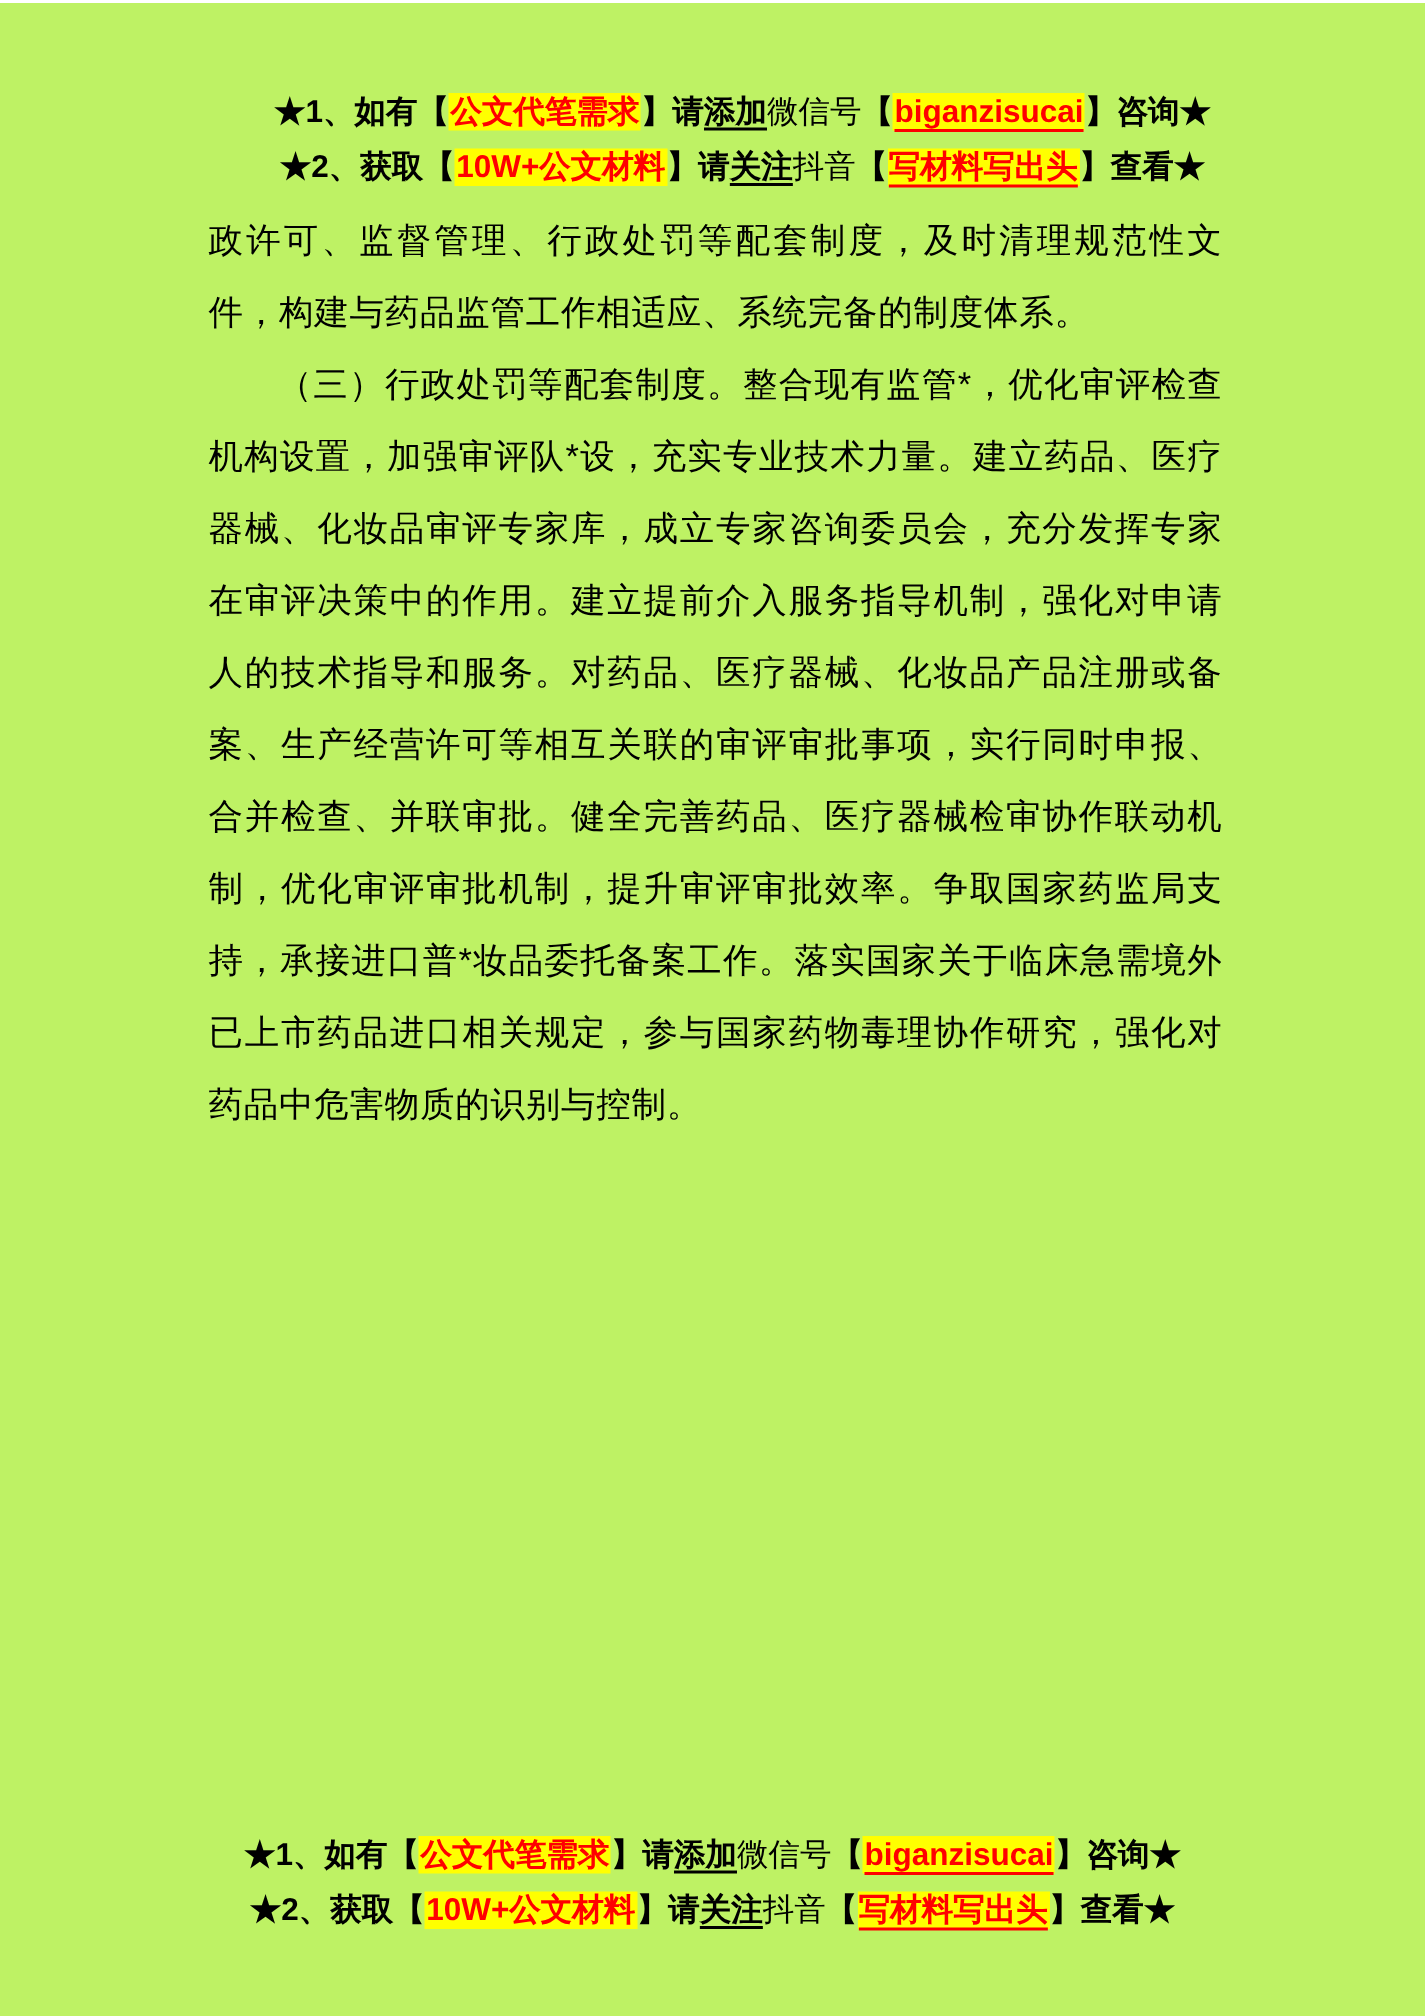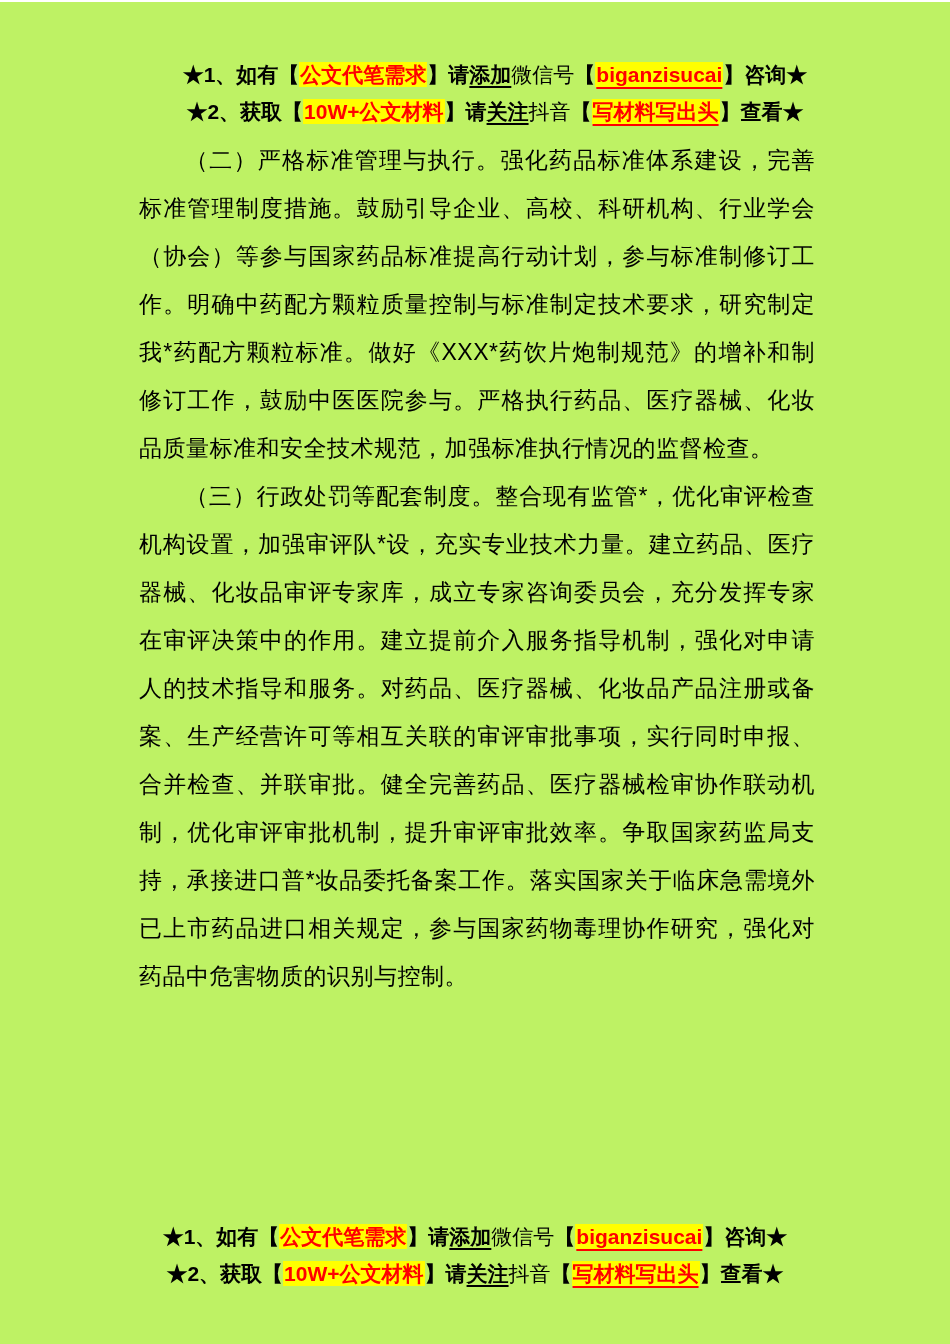--- a/index.html
+++ b/index.html
@@ -64,21 +64,21 @@
 <body>
 
 <div class="page">
 
   <div class="banner banner-top">
     <p class="banner-line"><span class="b">★1、如有【</span><span class="b red hl">公文代笔需求</span><span class="b">】请</span><span class="b ul">添加</span><span>微信号</span><span class="b">【</span><span class="b red hl ul-red">biganzisucai</span><span class="b">】咨询★</span></p>
     <p class="banner-line"><span class="b">★2、获取【</span><span class="b red hl">10W+公文材料</span><span class="b">】请</span><span class="b ul">关注</span><span>抖音</span><span class="b">【</span><span class="b red hl ul-red">写材料写出头</span><span class="b">】查看★</span></p>
   </div>
 
   <div class="doc-body">
-    <p class="para">（二）严格标准管理与执行。强化药品标准体系建设，完善标准管理制度措施。鼓励引导企业、高校、科研机构、行业学会（协会）等参与国家药品标准提高行动计划，参与标准制修订工作。明确中药配方颗粒质量控制与标准制定技术要求，研究制定我*药配方颗粒标准。做好《XXX*药饮片炮制规范》的增补和制修订工作，鼓励中医医院参与。严格执行药品、医疗器械、化妆品质量标准和安全技术规范，加强标准执行情况的监督检查。</p>
+    <p class="para no-indent">政许可、监督管理、行政处罚等配套制度，及时清理规范性文件，构建与药品监管工作相适应、系统完备的制度体系。</p>
     <p class="para">（三）行政处罚等配套制度。整合现有监管*，优化审评检查机构设置，加强审评队*设，充实专业技术力量。建立药品、医疗器械、化妆品审评专家库，成立专家咨询委员会，充分发挥专家在审评决策中的作用。建立提前介入服务指导机制，强化对申请人的技术指导和服务。对药品、医疗器械、化妆品产品注册或备案、生产经营许可等相互关联的审评审批事项，实行同时申报、合并检查、并联审批。健全完善药品、医疗器械检审协作联动机制，优化审评审批机制，提升审评审批效率。争取国家药监局支持，承接进口普*妆品委托备案工作。落实国家关于临床急需境外已上市药品进口相关规定，参与国家药物毒理协作研究，强化对药品中危害物质的识别与控制。</p>
   </div>
 
   <div class="banner banner-bottom">
     <p class="banner-line"><span class="b">★1、如有【</span><span class="b red hl">公文代笔需求</span><span class="b">】请</span><span class="b ul">添加</span><span>微信号</span><span class="b">【</span><span class="b red hl ul-red">biganzisucai</span><span class="b">】咨询★</span></p>
     <p class="banner-line"><span class="b">★2、获取【</span><span class="b red hl">10W+公文材料</span><span class="b">】请</span><span class="b ul">关注</span><span>抖音</span><span class="b">【</span><span class="b red hl ul-red">写材料写出头</span><span class="b">】查看★</span></p>
   </div>
 
 </div>
 

